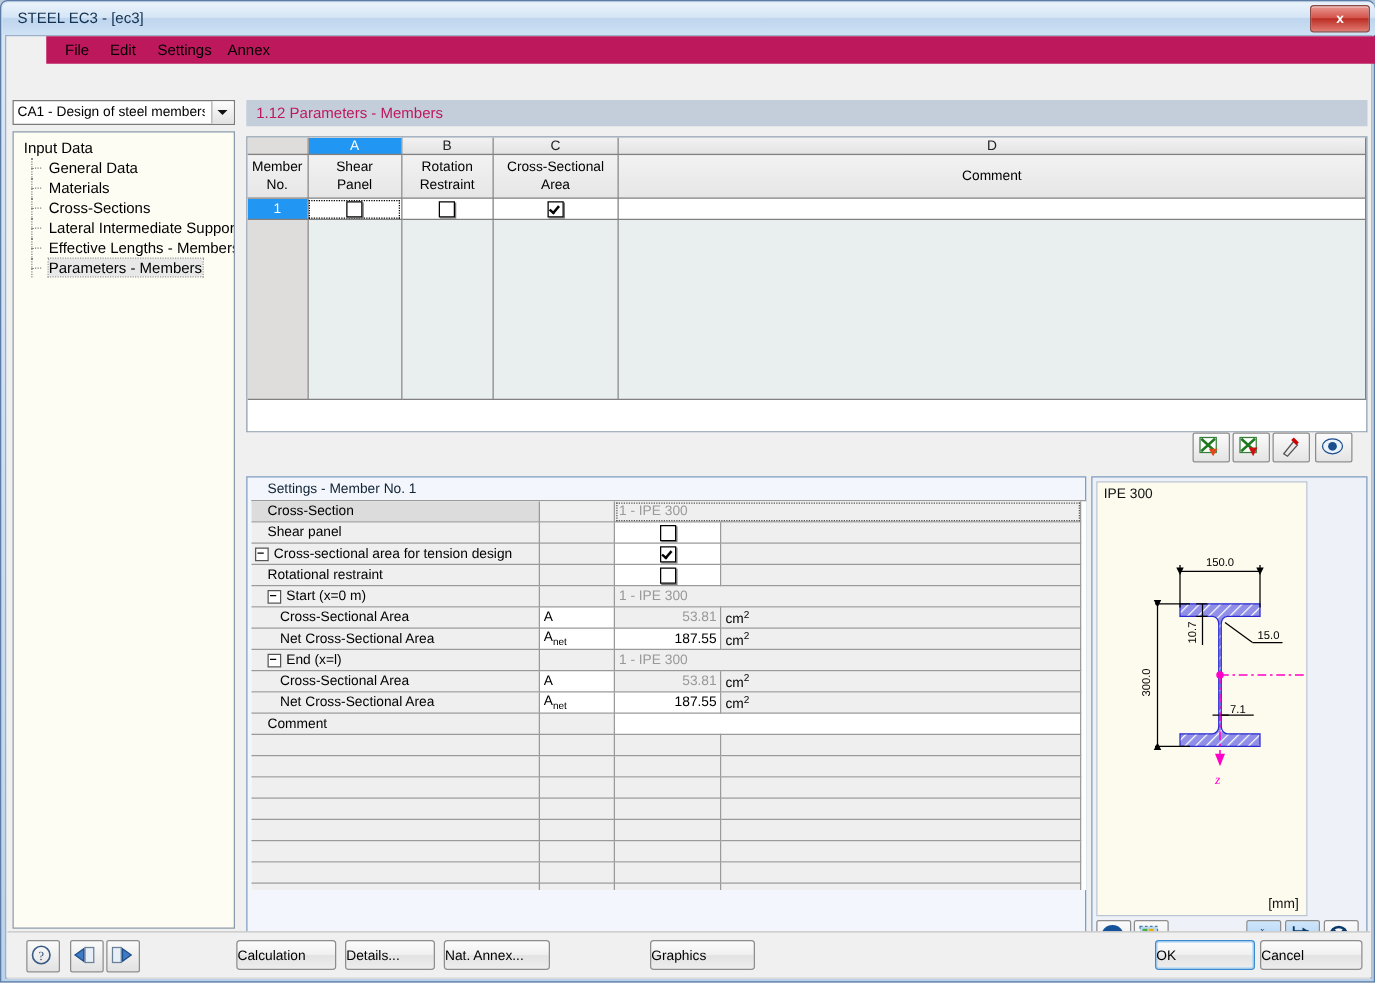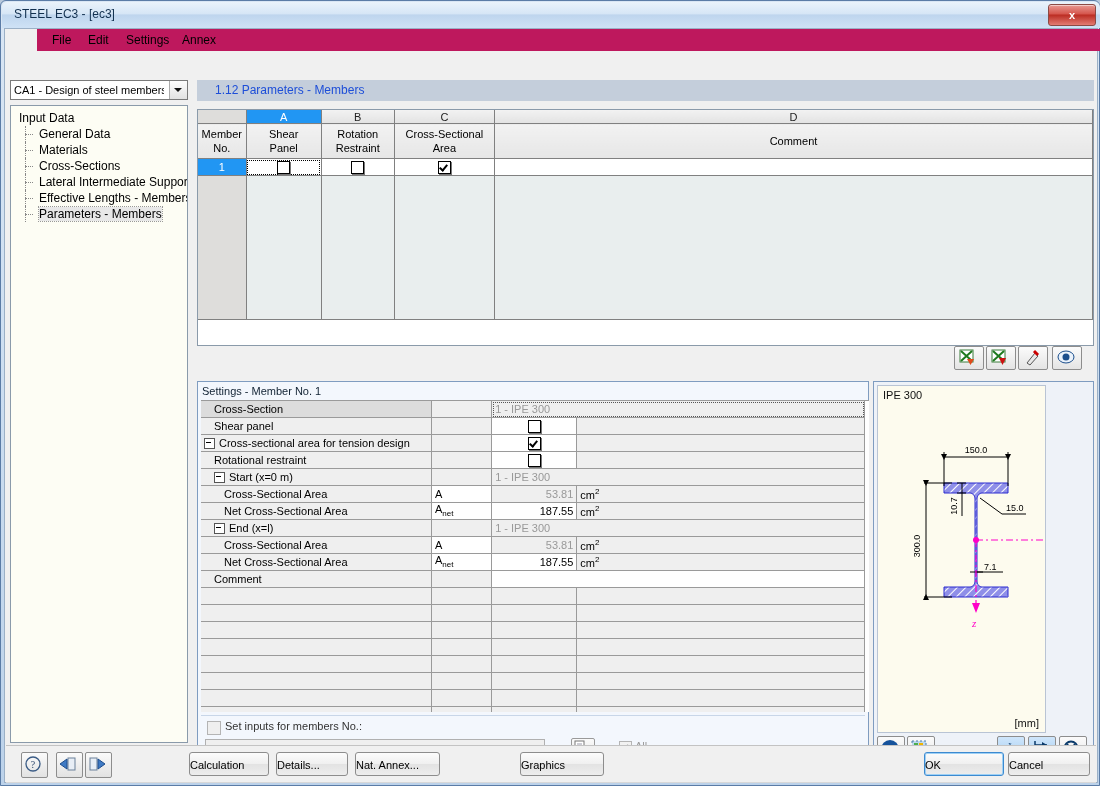--- a/index.html
+++ b/index.html
@@ -93,22 +93,22 @@
     content:"";position:absolute;left:14px;top:50%;width:8px;
     border-top:1px dotted #888;
   }
   .tree-child.selected > span{background:#e8e8e8;outline:1px dotted #999;}
   
   #content{
     position:absolute;left:192px;top:24px;width:897px;height:690px;
   }
   #page-title{
     position:absolute;left:0;top:27px;width:897px;height:21px;
-    background:#c4cedb;font-size:12px;padding:3px 0 0 18px;box-sizing:border-box;
-    color:#1d4ed8;
+    background:#c4cedb;font-size:12px;padding:3px 0 0 8px;box-sizing:border-box;
+    color:#be185d;
   }
   
   #table-wrap{
     position:absolute;left:0;top:56px;width:897px;height:237px;
     background:#fff;border:1px solid #8a9aaa;box-sizing:border-box;
     overflow:hidden;
   }
   table.grid{border-collapse:collapse;table-layout:fixed;width:895px;}
   table.grid td{
     border-right:1px solid #808080;border-bottom:1px solid #808080;
@@ -149,21 +149,21 @@
     border:1px solid #8d8d8d;border-radius:2px;
     background:linear-gradient(to bottom,#fbfbfb,#e4e4e4);
     cursor:pointer;
   }
   
   #settings{
     position:absolute;left:0;top:328px;width:672px;height:386px;
     background:#f3f7fd;border:1px solid #7f9cc0;box-sizing:border-box;
   }
   #settings-title{
-    position:absolute;left:4px;top:3px;font-size:11px;color:#123;
+    position:absolute;left:16px;top:3px;font-size:11px;color:#123;
   }
   #settings-grid{
     position:absolute;left:3px;top:18px;width:668px;height:312px;
     overflow:hidden;background:#fff;border-top:1px solid #9a9a9a;
     box-sizing:border-box;
   }
   table.sgrid{border-collapse:collapse;table-layout:fixed;width:664px;}
   table.sgrid td{
     border-right:1px solid #9a9a9a;border-bottom:1px solid #9a9a9a;
     height:16px;font-size:11px;padding:0 3px;vertical-align:middle;
@@ -567,34 +567,20 @@
             <tr>
                   <td class="s-blank"></td>
                   <td class="s-blank"></td>
                   <td class="s-blank"></td>
                   <td class="s-blank"></td>
                 </tr>
           </tbody>
             </table>
         </div>
 
-        <div id="setinputs">
-          <div id="si-check"></div>
-          <div id="si-label">Set inputs for members No.:</div>
-          <div id="si-input"></div>
-          <div id="si-pick">
-            <svg width="20" height="18" viewBox="0 0 20 18">
-              <rect x="3" y="2" width="9" height="13" fill="#fff" stroke="#777"></rect>
-              <path d="M5 5h5M5 7h5M5 9h3" stroke="#99a" stroke-width="1"></path>
-              <path d="M10 12 l5 -5 l3 3 l-5 5 z" fill="#dcdcdc" stroke="#555"></path>
-            </svg>
-          </div>
-          <div id="si-all-box"></div>
-          <div id="si-all-label">All</div>
-        </div>
       </div>
 
       <div id="preview">
         <div id="preview-canvas">
           <div id="preview-name">IPE 300</div>
           <div id="preview-unit">[mm]</div>
           <svg width="211" height="346" viewBox="0 0 211 346">
             <defs>
               <pattern id="hatch" width="6" height="6" patternTransform="rotate(45)" patternUnits="userSpaceOnUse">
                 <rect width="6" height="6" fill="#8f8fe8"></rect>

